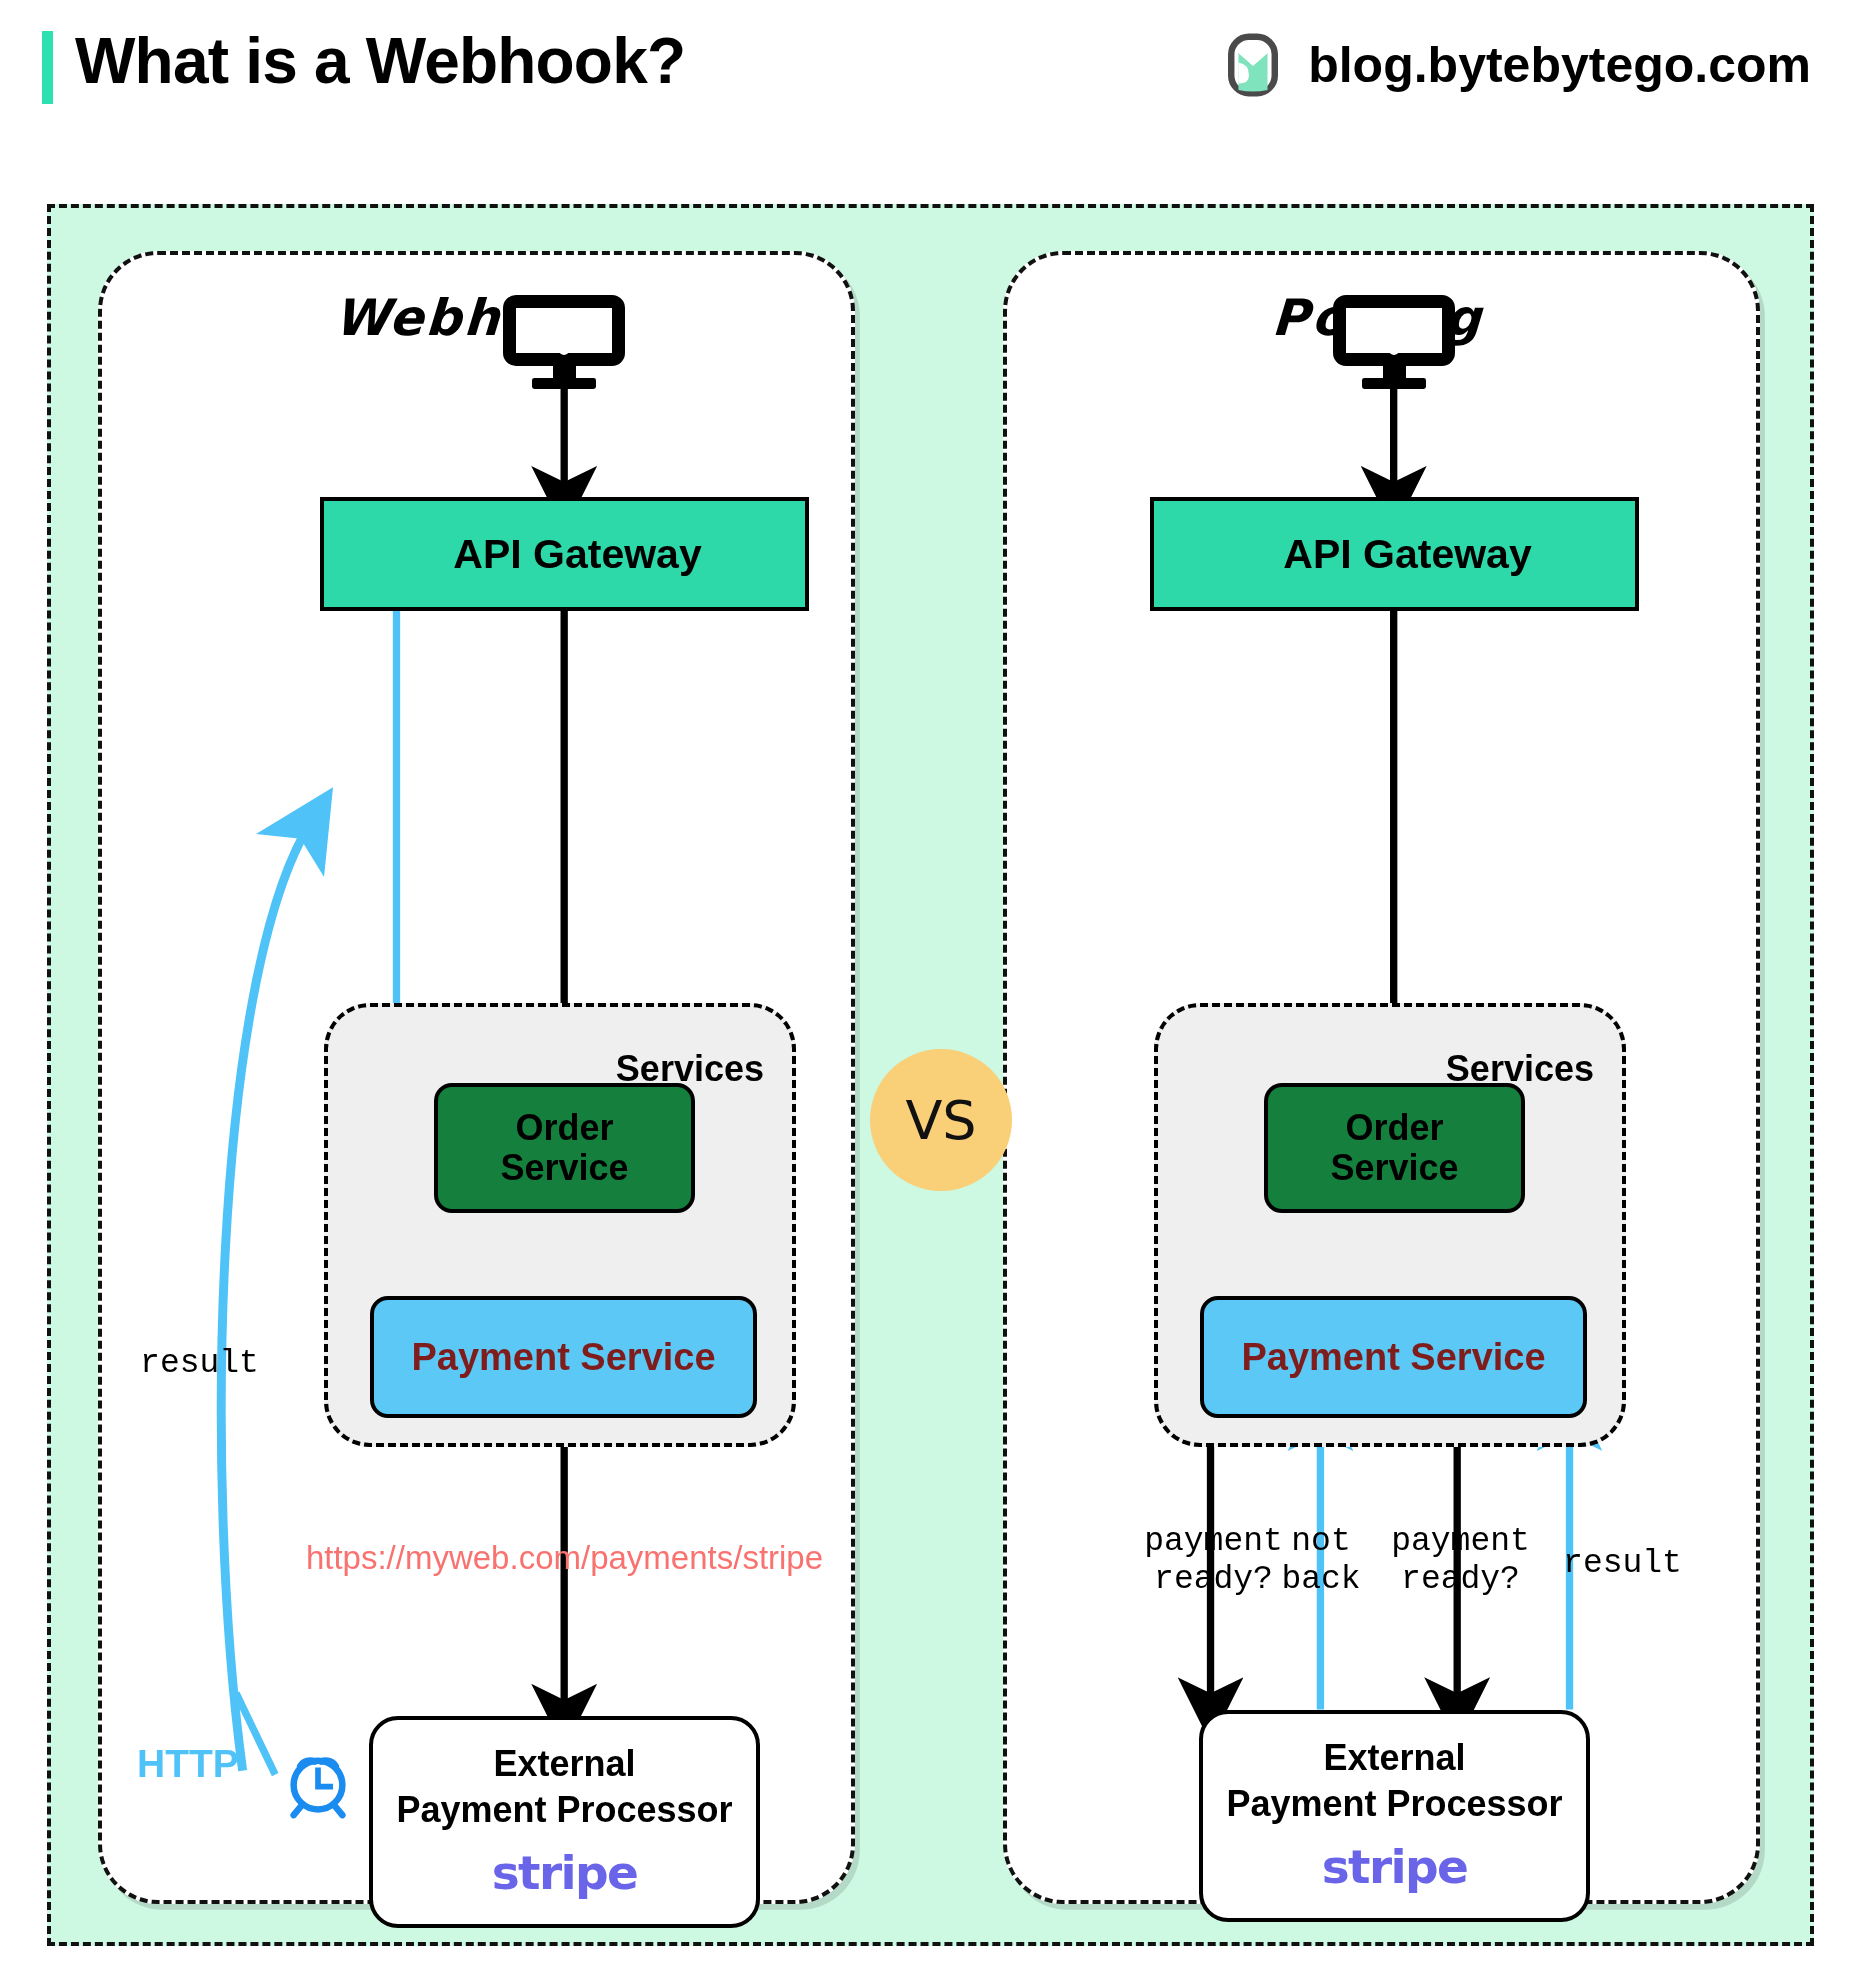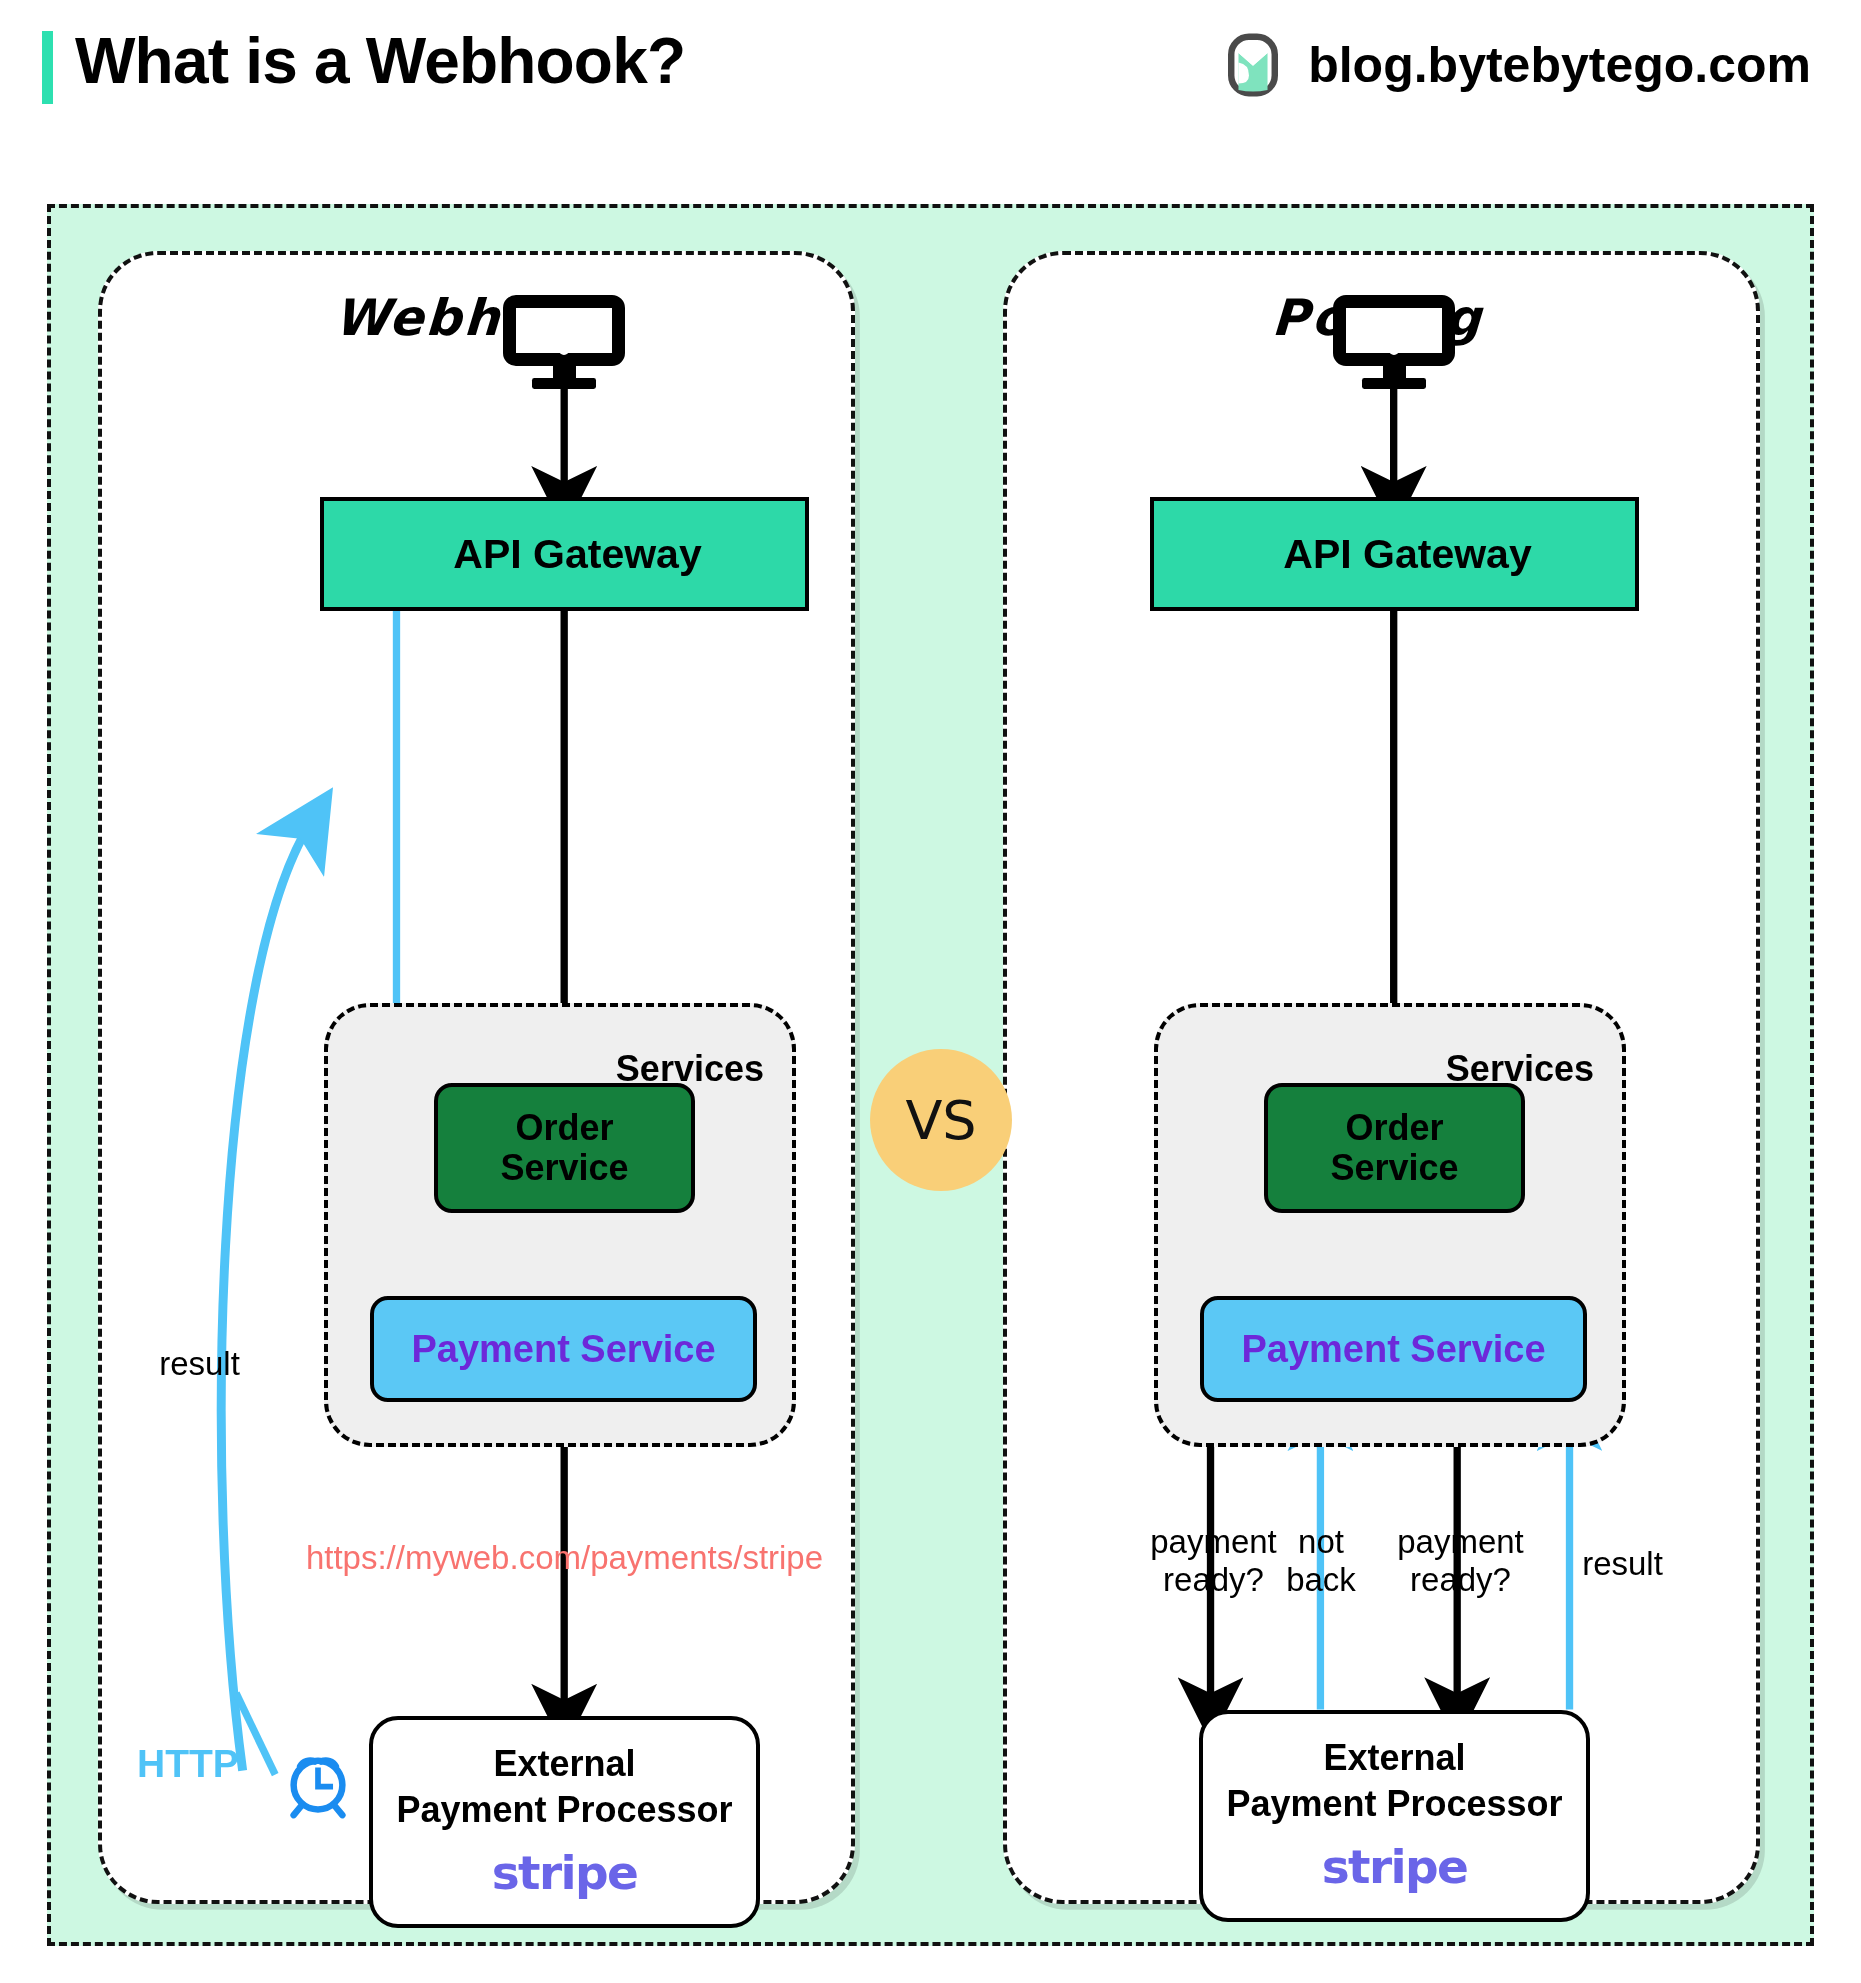--- a/index.html
+++ b/index.html
@@ -103,24 +103,24 @@
     position: absolute; right: 28px; top: 18px;
     font-size: 36px; font-weight: bold; color: #000; margin-top: 23px;
   }
   .box-order {
     position: absolute; width: 261px; height: 130px;
     background: #15803d; border: 4.1px solid #000; border-radius: 18px;
     display: flex; flex-direction: column; align-items: center; justify-content: center;
     font-size: 36px; font-weight: bold; color: #000; line-height: 1.12;
   }
   .box-payment {
-    position: absolute; width: 387px; height: 106px;
+    position: absolute; width: 387px; height: 122px;
     background: #5BC8F5; border: 4.1px solid #000; border-radius: 18px;
     display: flex; align-items: center; justify-content: center;
-    font-size: 38px; font-weight: bold; color: #6d28d9;
+    font-size: 38px; font-weight: bold; color: #7f1d1d;
   }
   .box-processor {
     position: absolute; width: 391px; height: 212px;
     background: #fff; border: 4.1px solid #000; border-radius: 29px;
     display: flex; flex-direction: column; align-items: center; justify-content: center;
     gap: 4.9px;
   }
   .processor-line {
     font-size: 36px; font-weight: bold; color: #000; line-height: 1.12; text-align: center;
   }
@@ -129,21 +129,21 @@
     font-size: 47px; font-weight: bold; color: #6A65E8;
     font-family: "DejaVu Sans", sans-serif; letter-spacing: -1.6px;
   }
 
   
   .wire { position: absolute; left: 0; top: 0; width: 1861px; height: 1983px; pointer-events: none; }
 
   
   .lbl {
     position: absolute; color: #000; font-size: 33px; line-height: 1.14;
-    text-align: center; white-space: pre-line;
+    text-align: center; white-space: pre-line; font-family: Liberation Mono, monospace;
   }
   .lbl-callback {
     position: absolute; color: #F8736F; font-size: 33px; line-height: 1.18;
     text-align: center; white-space: nowrap;
   }
   .lbl-http {
     position: absolute; color: #4FC3F7; font-size: 39px; font-weight: bold;
   }
 
   

